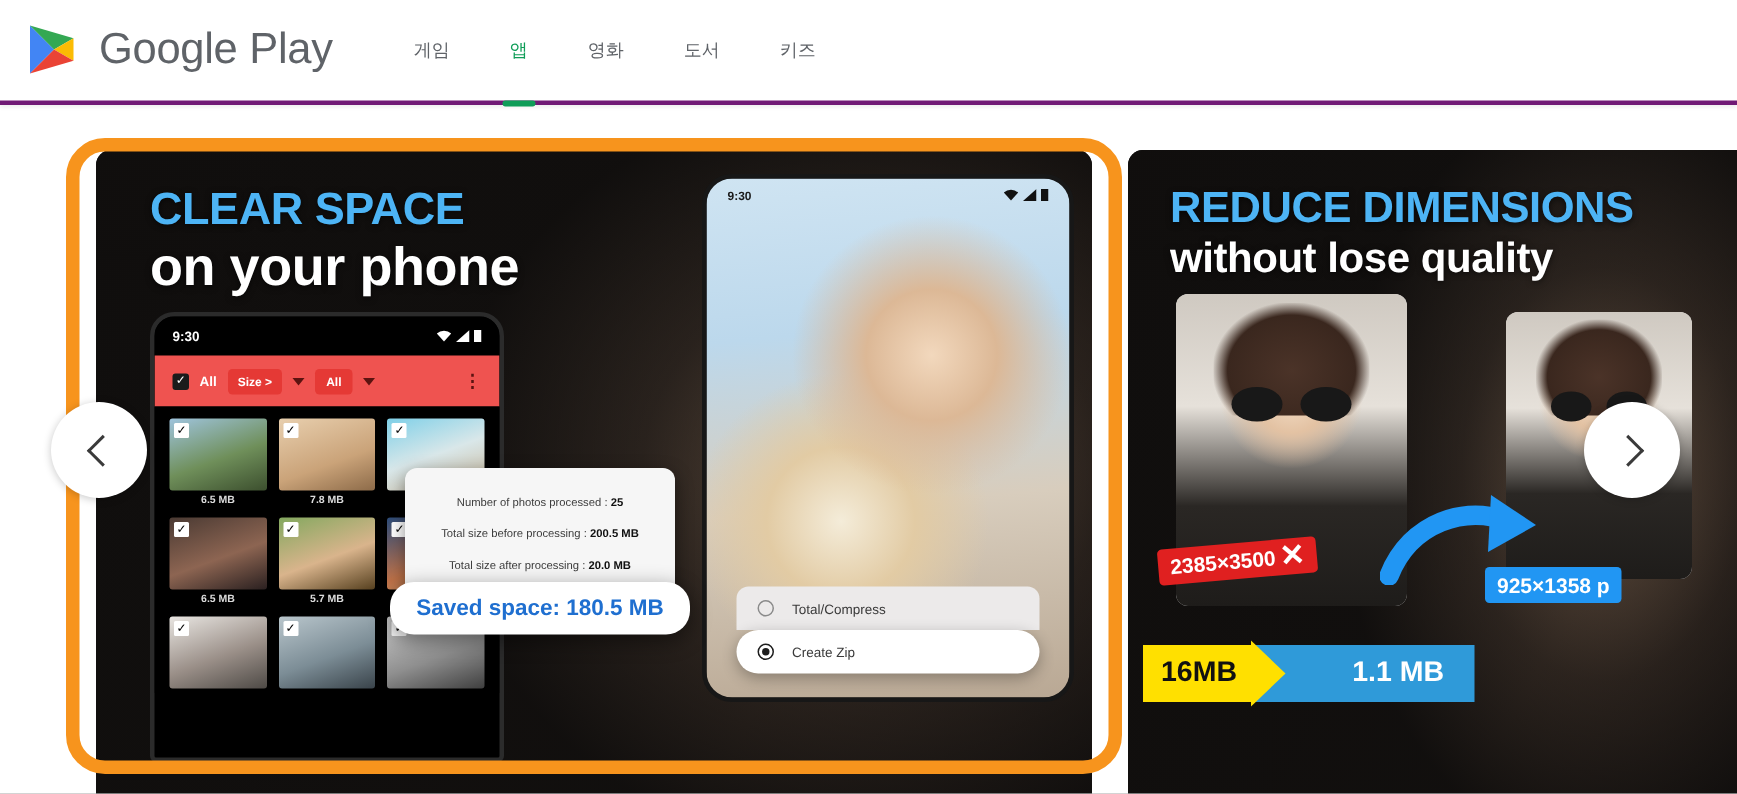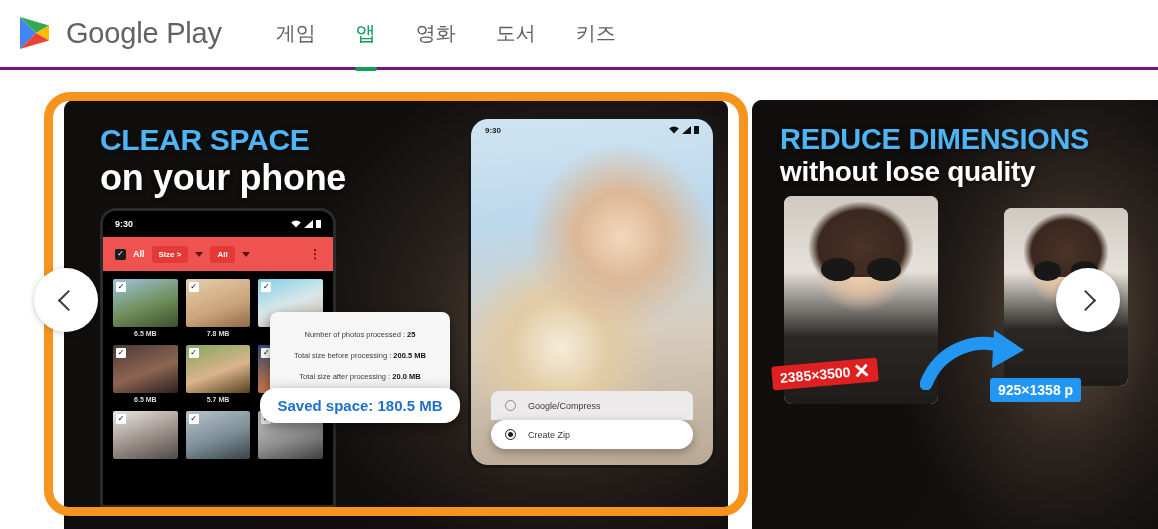--- a/index.html
+++ b/index.html
@@ -27,21 +27,21 @@
     color: #5f6368;
     letter-spacing: -0.2px;
     font-weight: 400;
   }
   .nav { display: flex; align-items: center; margin-left: 34px; height: 70px; }
   .nav-item {
     position: relative;
     height: 70px;
     display: flex; align-items: center; justify-content: center;
     padding: 0 20px;
-    font-size: 20px;
+    font-size: 12px;
     color: #5f6368;
     cursor: pointer;
     white-space: nowrap;
   }
   .nav-item.active { color: #0f9d58; }
   .nav-item.active::after {
     content: "";
     position: absolute;
     left: 50%; transform: translateX(-50%);
     bottom: -2px;
@@ -482,21 +482,21 @@
               <polygon points="0,8 9,8 9,0" fill="#111"></polygon>
             </svg>
           <svg width="5" height="8" viewBox="0 0 5 8">
               <rect x="0" y="0" width="5" height="8" fill="#111"></rect>
             </svg>
         </span>
       </div>
       <div class="opt-list">
         <div class="opt top">
           <span class="radio"></span>
-          <span>Google/Compress</span>
+          <span>Total/Compress</span>
         </div>
         <div class="opt bot">
           <span class="radio on"></span>
           <span>Create Zip</span>
         </div>
       </div>
     </div>
   </div>
 
   <div class="slide slide-2">
@@ -530,20 +530,24 @@
       <polygon points="74,2 104,22 72,40" fill="#2196f3"></polygon>
     </svg>
 
     <div class="dim-badge dim-red">
       <span>2385×3500</span>
       <span class="xmark">✕</span>
     </div>
 
     <div class="dim-badge dim-blue">925×1358 p</div>
 
+    <div class="size-row">
+      <div class="size-yellow">16MB</div>
+      <div class="size-blue">1.1 MB</div>
+    </div>
   </div>
 
   <div class="highlight-ring"></div>
 
   <div class="nav-arrow nav-prev">
     <span class="chev left"></span>
   </div>
   <div class="nav-arrow nav-next">
     <span class="chev right"></span>
   </div>

